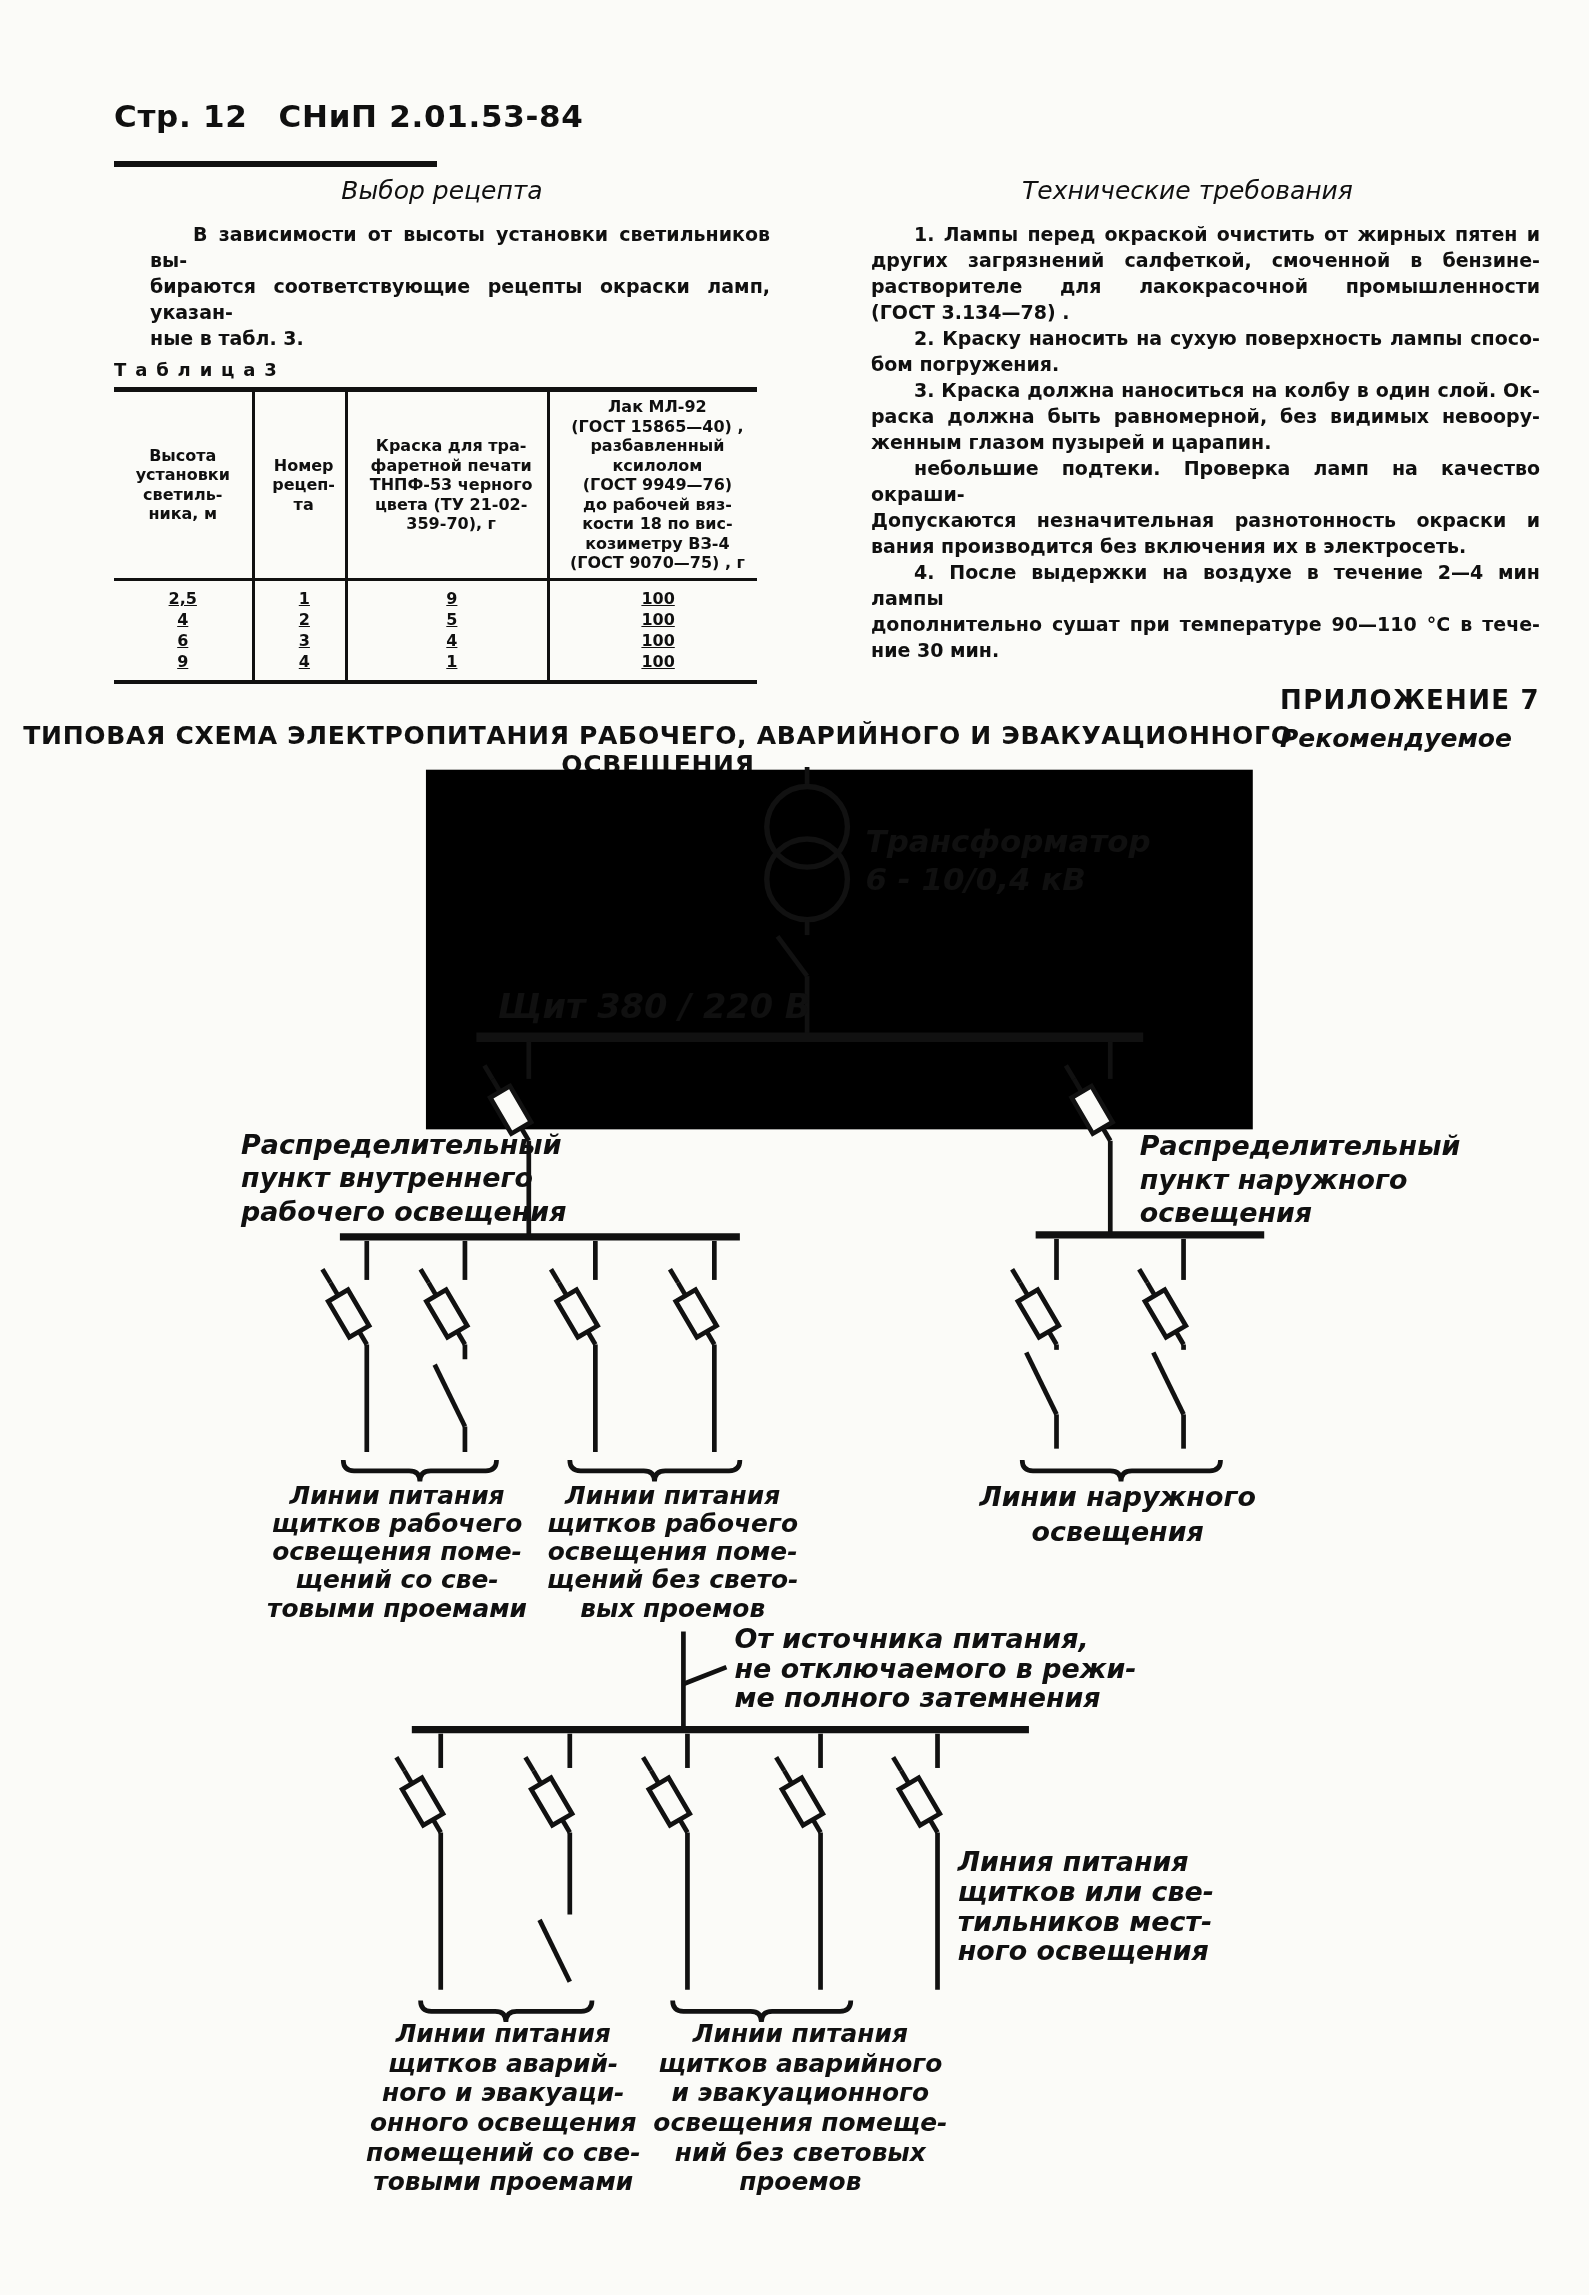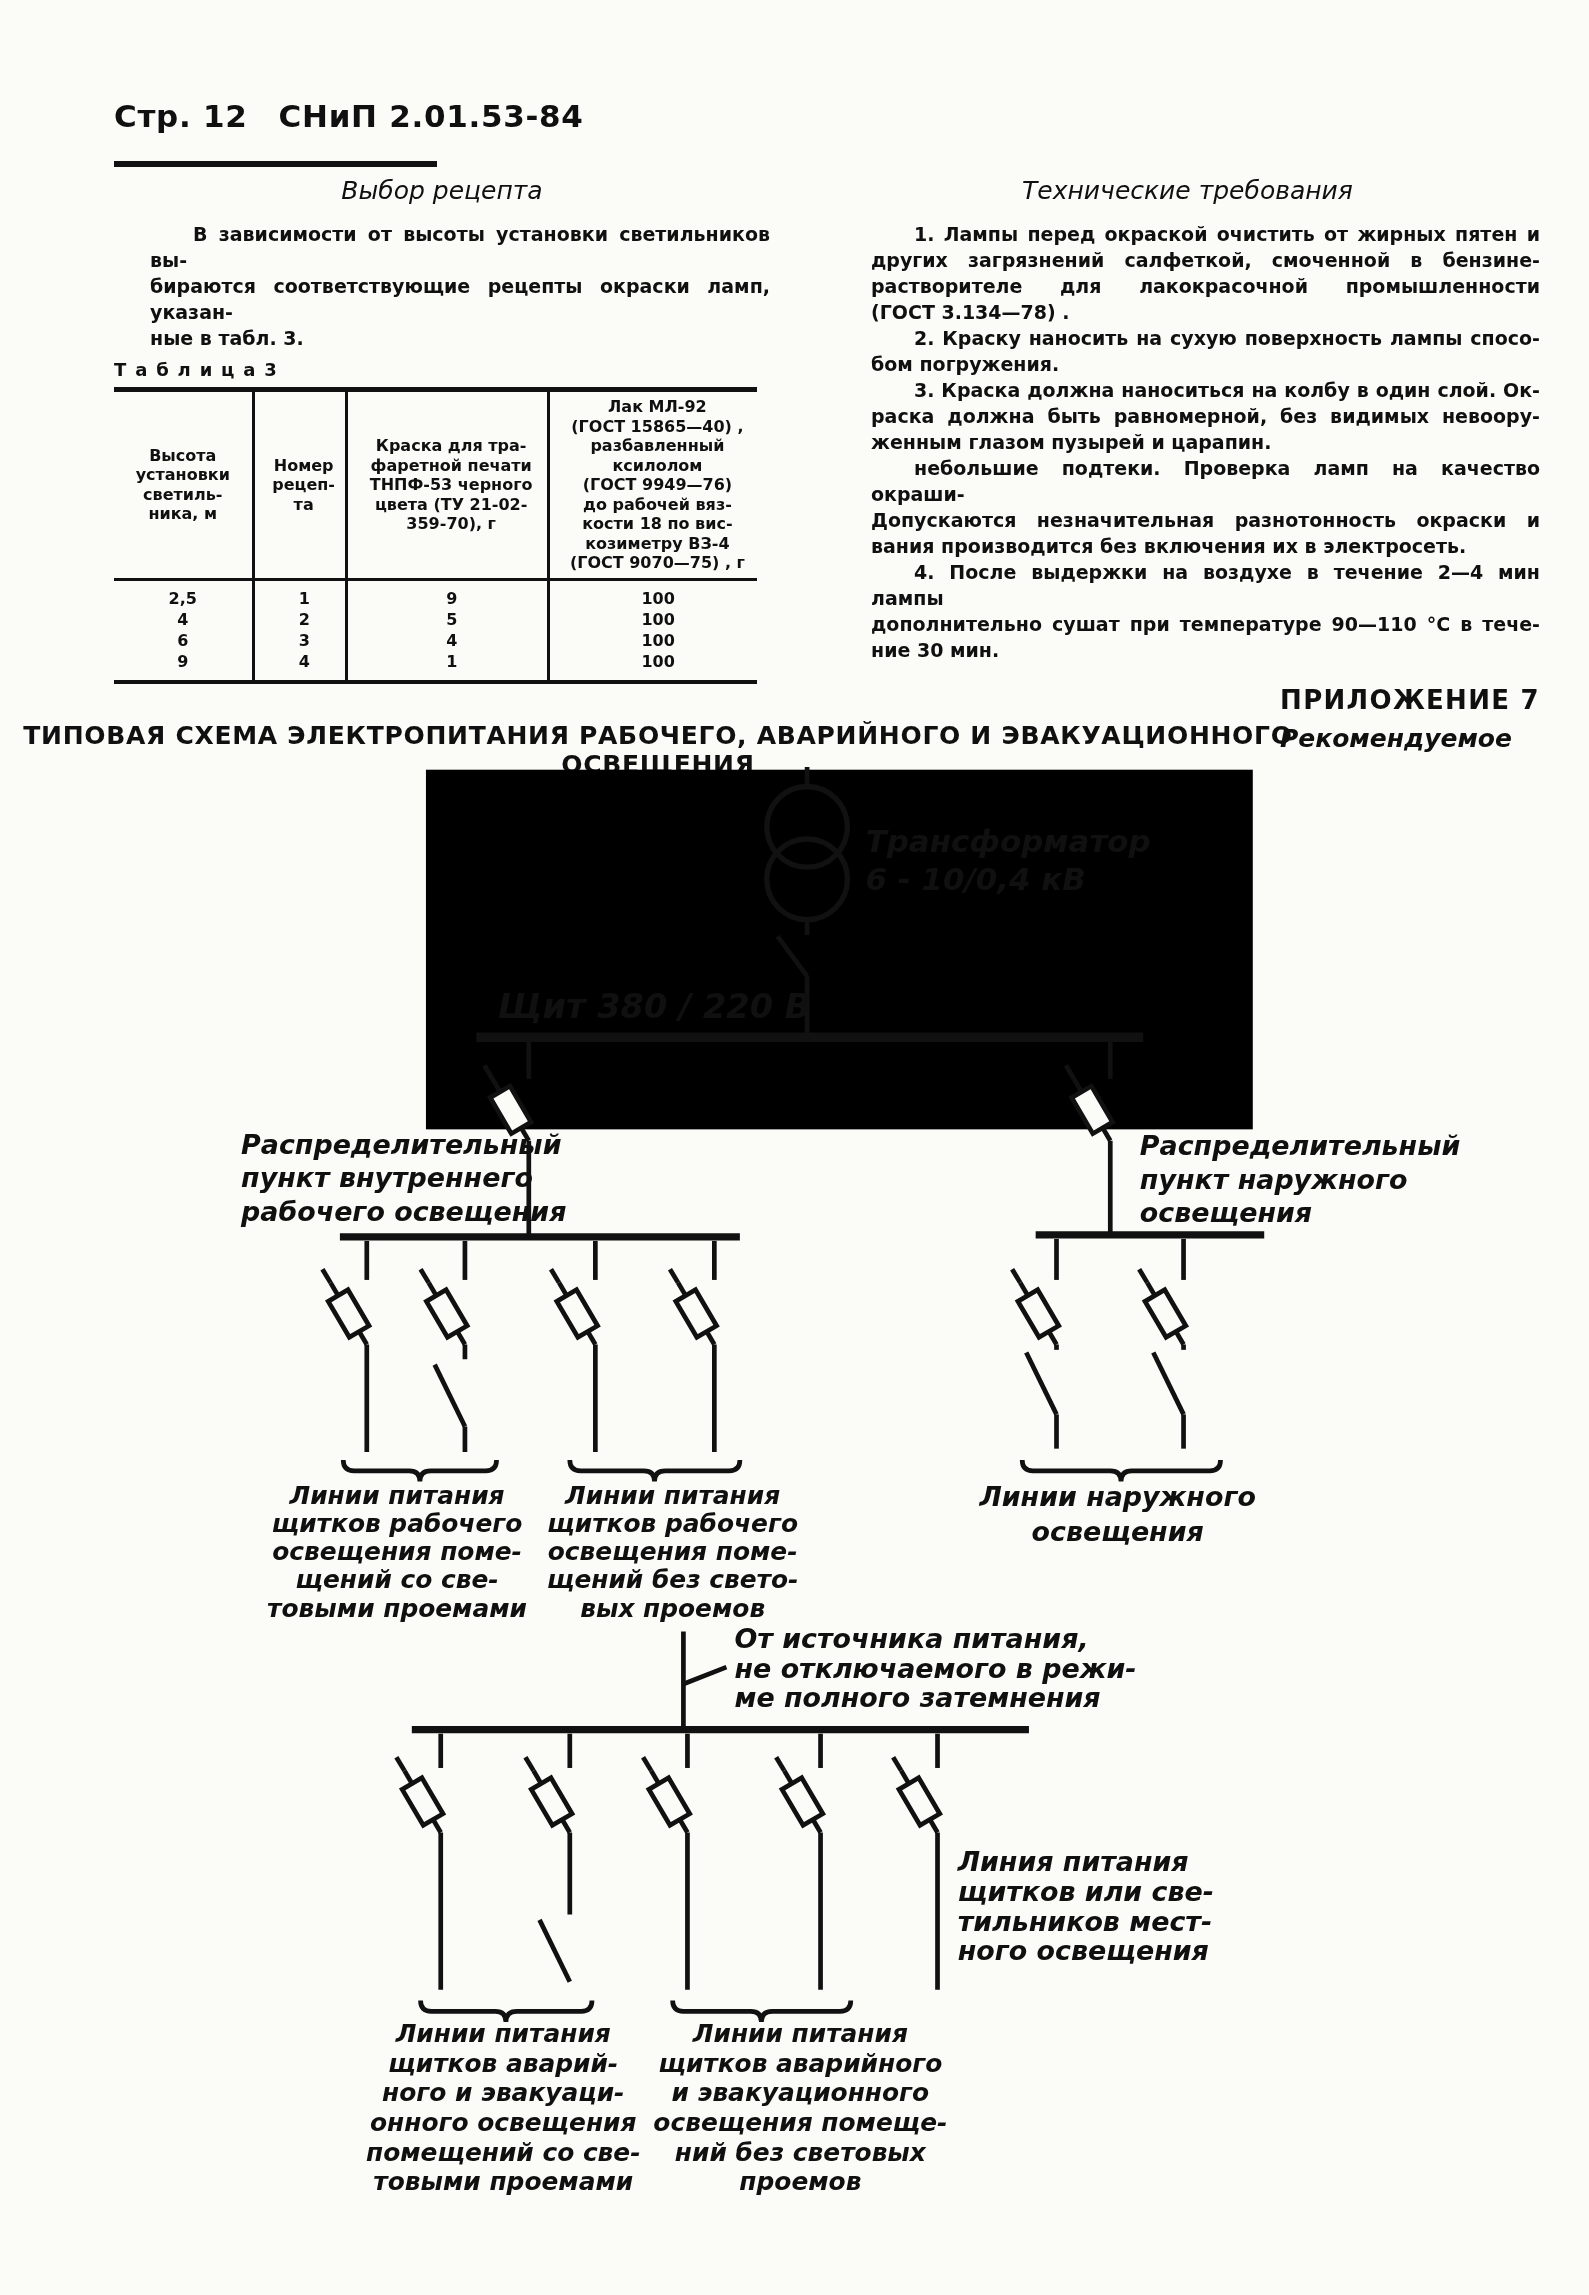--- a/index.html
+++ b/index.html
@@ -22,21 +22,21 @@
   .para div{text-align:justify;text-align-last:justify;margin-left:36px;}
   .para div:last-child{text-align-last:left;}
   .para div:first-child{text-indent:43px;}
   .right-col .para{margin-bottom:0;}
   
   .tbl-caption{font-size:18px;font-weight:700;text-align:left;margin:8px 6.7px 6.7px 0;letter-spacing:1.3px;}
   table.t{border-collapse:collapse;width:643px;border-top:5.4px solid #111;border-bottom:4px solid #111;table-layout:fixed;}
   table.t th{border-bottom:3.4px solid #111;vertical-align:middle;padding:5.4px 2.7px;}
   table.t th+th, table.t td+td{border-left:3.4px solid #111;padding-left:11px;}
   table.t th div div, table.t td{font-size:16px;font-weight:700;line-height:19.5px;text-align:center;}
-  table.t td{padding:0.7px 1.3px;}
+  table.t td{padding:0.7px 1.3px;text-decoration:underline;}
   table.t tbody tr:first-child td{padding-top:8px;}
   table.t tbody tr:last-child td{padding-bottom:9.4px;}
   
   .appendix{text-align:right;font-size:26px;font-weight:700;margin-top:21.5px;letter-spacing:1.3px;}
   .recommended{text-align:right;font-size:25px;font-weight:700;font-style:italic;margin-top:9.4px;padding-right:28px;}
   
   .diagram-title{left:0;top:721px;width:1316px;text-align:center;font-size:25px;font-weight:700;letter-spacing:0.7px;}
   svg.diagram{left:0;top:0;width:1590px;height:2295px;}
   svg.diagram line, svg.diagram path, svg.diagram circle{stroke:#111;stroke-width:7;fill:none;}
   svg.diagram .bus{stroke-width:14;}

